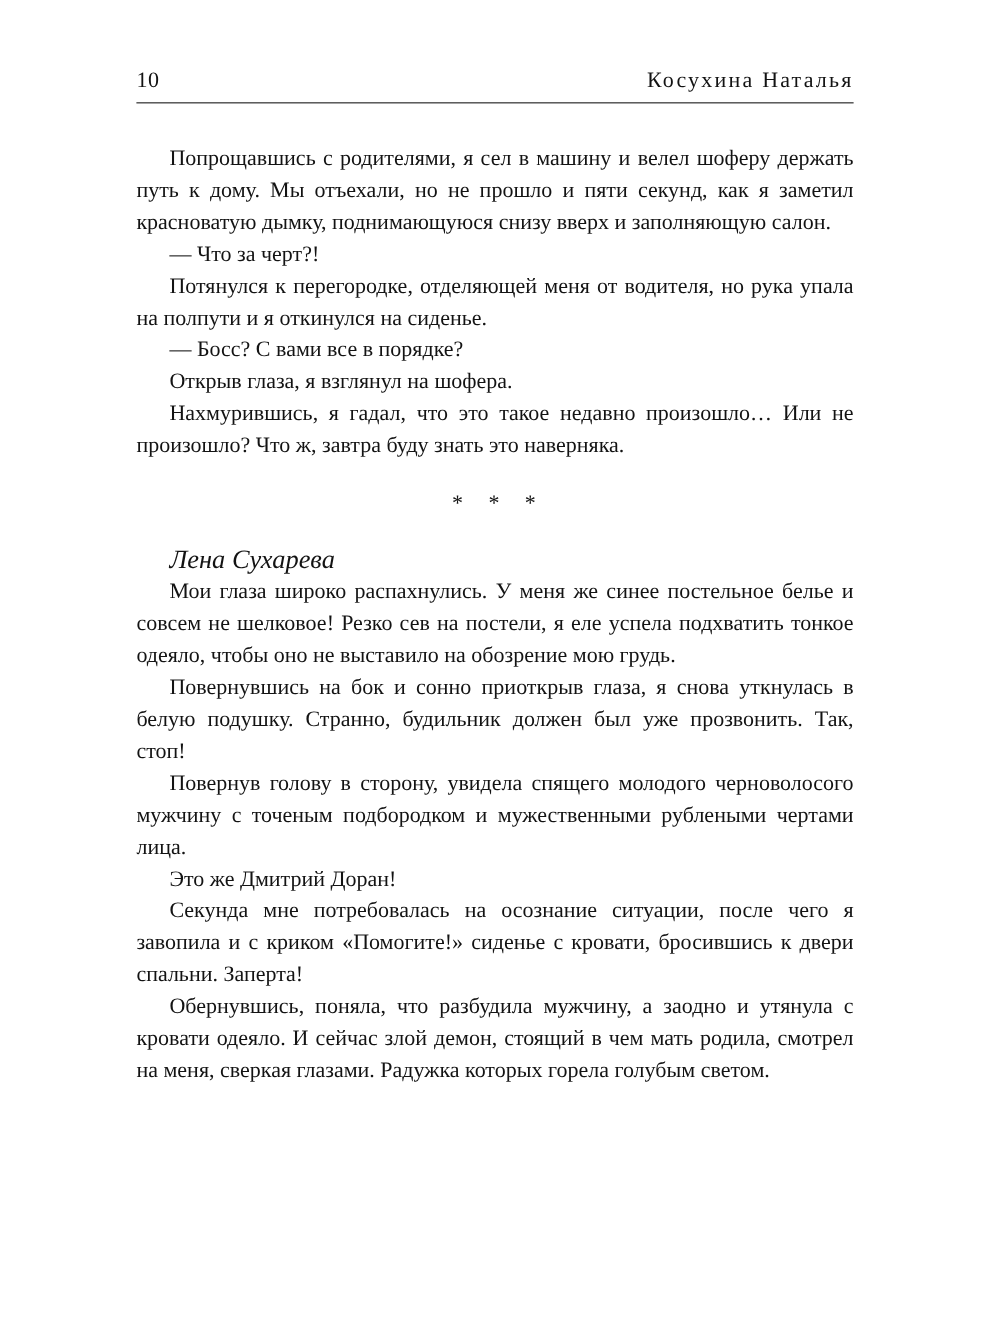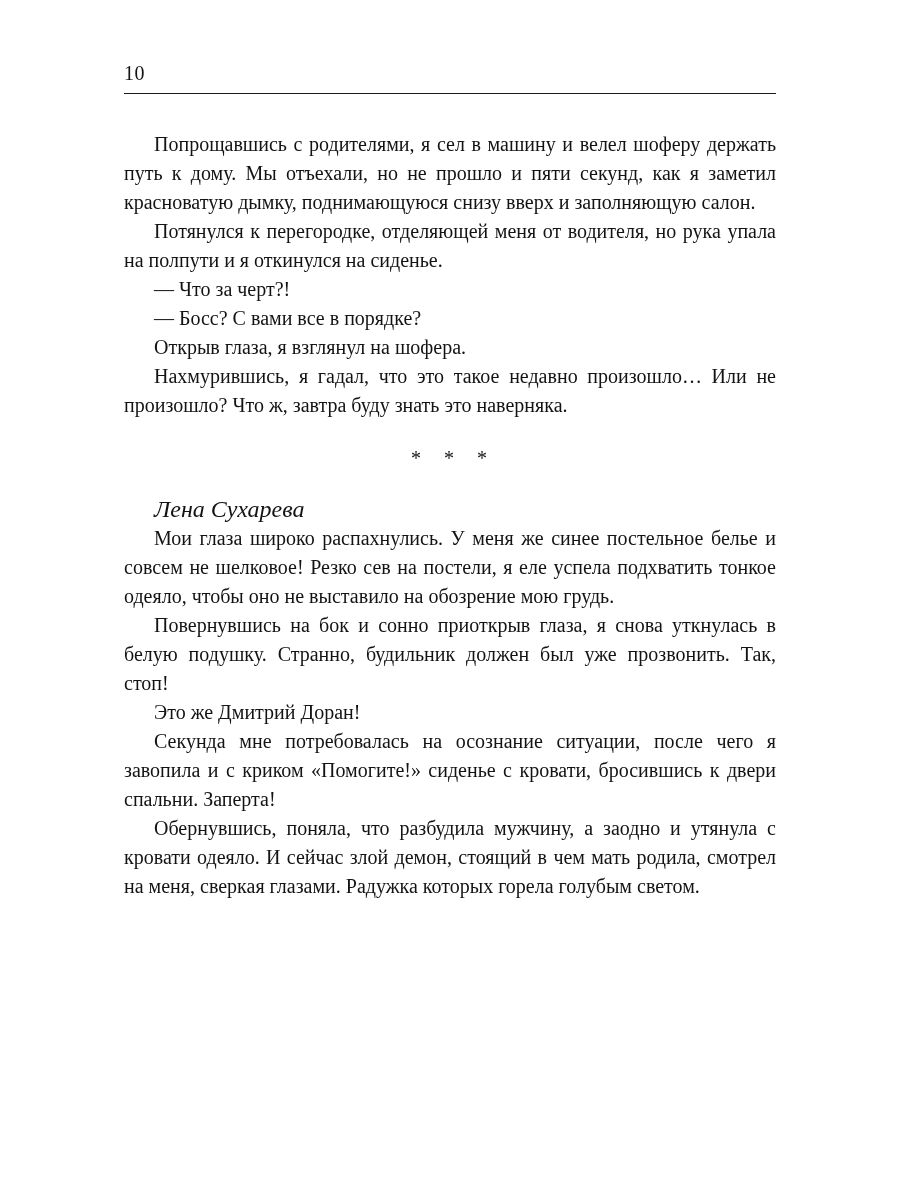--- a/index.html
+++ b/index.html
@@ -62,40 +62,42 @@
     text-indent: 30px;
   }
 </style>
 </head>
 <body>
 
 <div class="page">
 
   <div class="page-header">
     <span class="page-num">10</span>
+    <span class="author">Косухина Наталья</span>
   </div>
 
   <div class="body-text">
 
     <div>
         <p class="para">Попрощавшись с родителями, я сел в машину и велел шоферу держать путь к дому. Мы отъехали, но не прошло и пяти секунд, как я заметил красноватую дымку, поднимающуюся снизу вверх и заполняющую салон.</p>
+        <p class="para">— Что за черт?!</p>
         <p class="para">Потянулся к перегородке, отделяющей меня от водителя, но рука упала на полпути и я откинулся на сиденье.</p>
-        <p class="para">— Что за черт?!</p>
         <p class="para">— Босс? С вами все в порядке?</p>
         <p class="para">Открыв глаза, я взглянул на шофера.</p>
         <p class="para">Нахмурившись, я гадал, что это такое недавно произошло… Или не произошло? Что ж, завтра буду знать это наверняка.</p>
       </div>
 
     <p class="separator">* * *</p>
 
     <p class="pov-name">Лена Сухарева</p>
 
     <div>
         <p class="para">Мои глаза широко распахнулись. У меня же синее постельное белье и совсем не шелковое! Резко сев на постели, я еле успела подхватить тонкое одеяло, чтобы оно не выставило на обозрение мою грудь.</p>
         <p class="para">Повернувшись на бок и сонно приоткрыв глаза, я снова уткнулась в белую подушку. Странно, будильник должен был уже прозвонить. Так, стоп!</p>
+        <p class="para">Повернув голову в сторону, увидела спящего молодого черноволосого мужчину с точеным подбородком и мужественными рублеными чертами лица.</p>
         <p class="para">Это же Дмитрий Доран!</p>
         <p class="para">Секунда мне потребовалась на осознание ситуации, после чего я завопила и с криком «Помогите!» сиденье с кровати, бросившись к двери спальни. Заперта!</p>
         <p class="para">Обернувшись, поняла, что разбудила мужчину, а заодно и утянула с кровати одеяло. И сейчас злой демон, стоящий в чем мать родила, смотрел на меня, сверкая глазами. Радужка которых горела голубым светом.</p>
       </div>
 
   </div>
 
 </div>
 
 </body></html>

